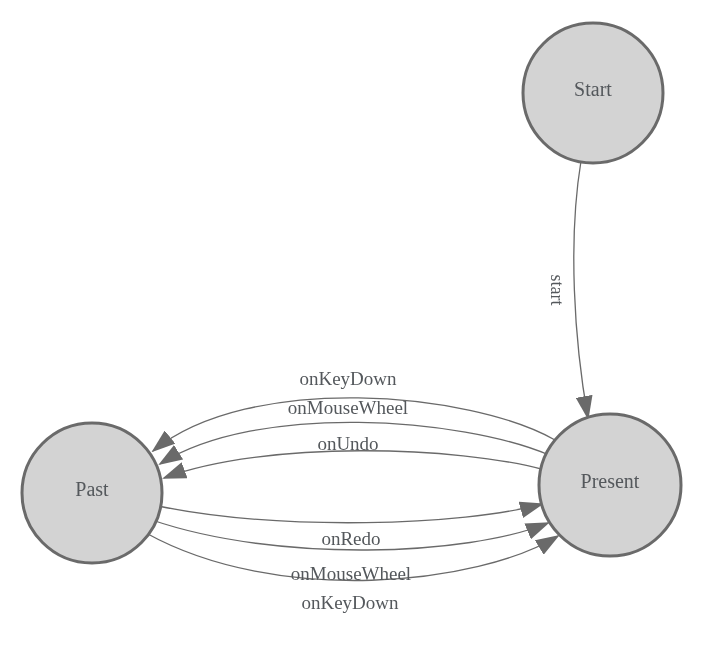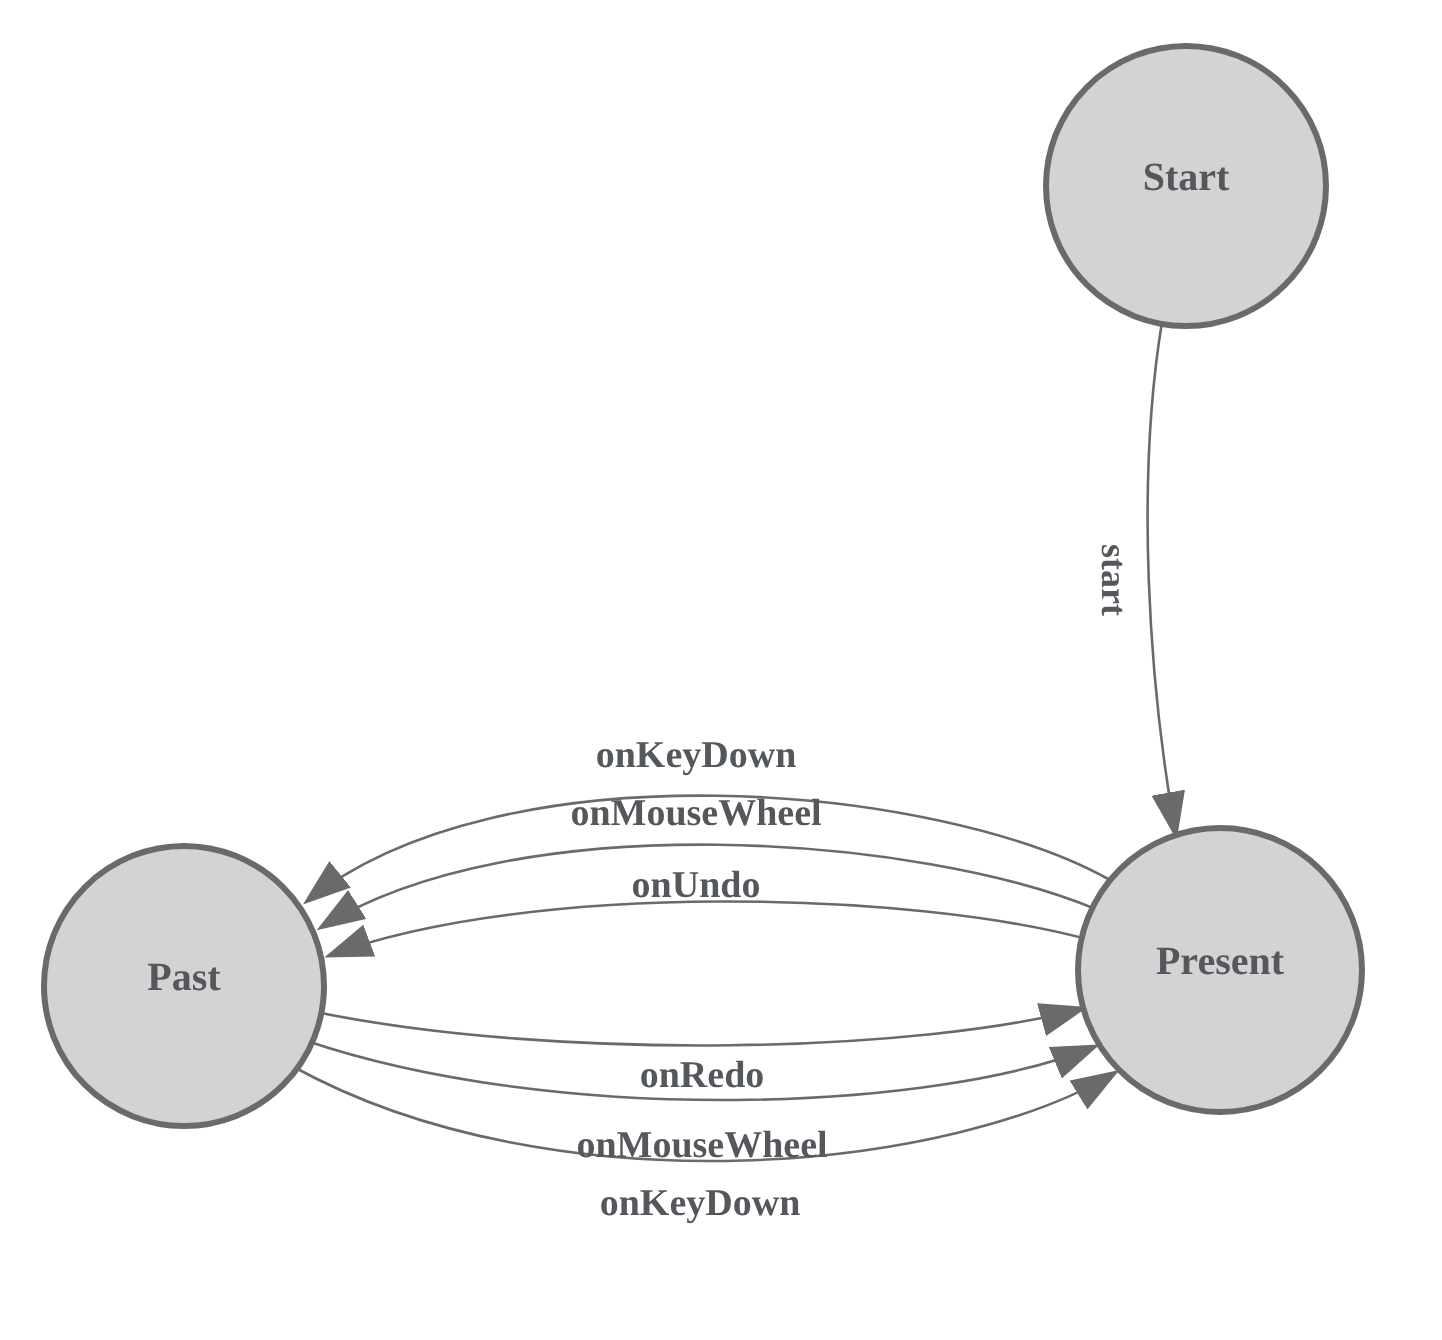--- a/index.html
+++ b/index.html
@@ -6,21 +6,20 @@
     margin: 0;
     padding: 0;
     background: #ffffff;
   }
   .canvas {
     position: relative;
     width: 721px;
     height: 670px;
     background: #ffffff;
     overflow: hidden;
-    font-weight: bold;
   }
   svg text {
     font-family: "Liberation Serif", "DejaVu Serif", serif;
   }
 </style>
 </head>
 <body>
 
 <div class="canvas">
   <svg id="fsm-svg" width="721" height="670" viewBox="0 0 721 670">

